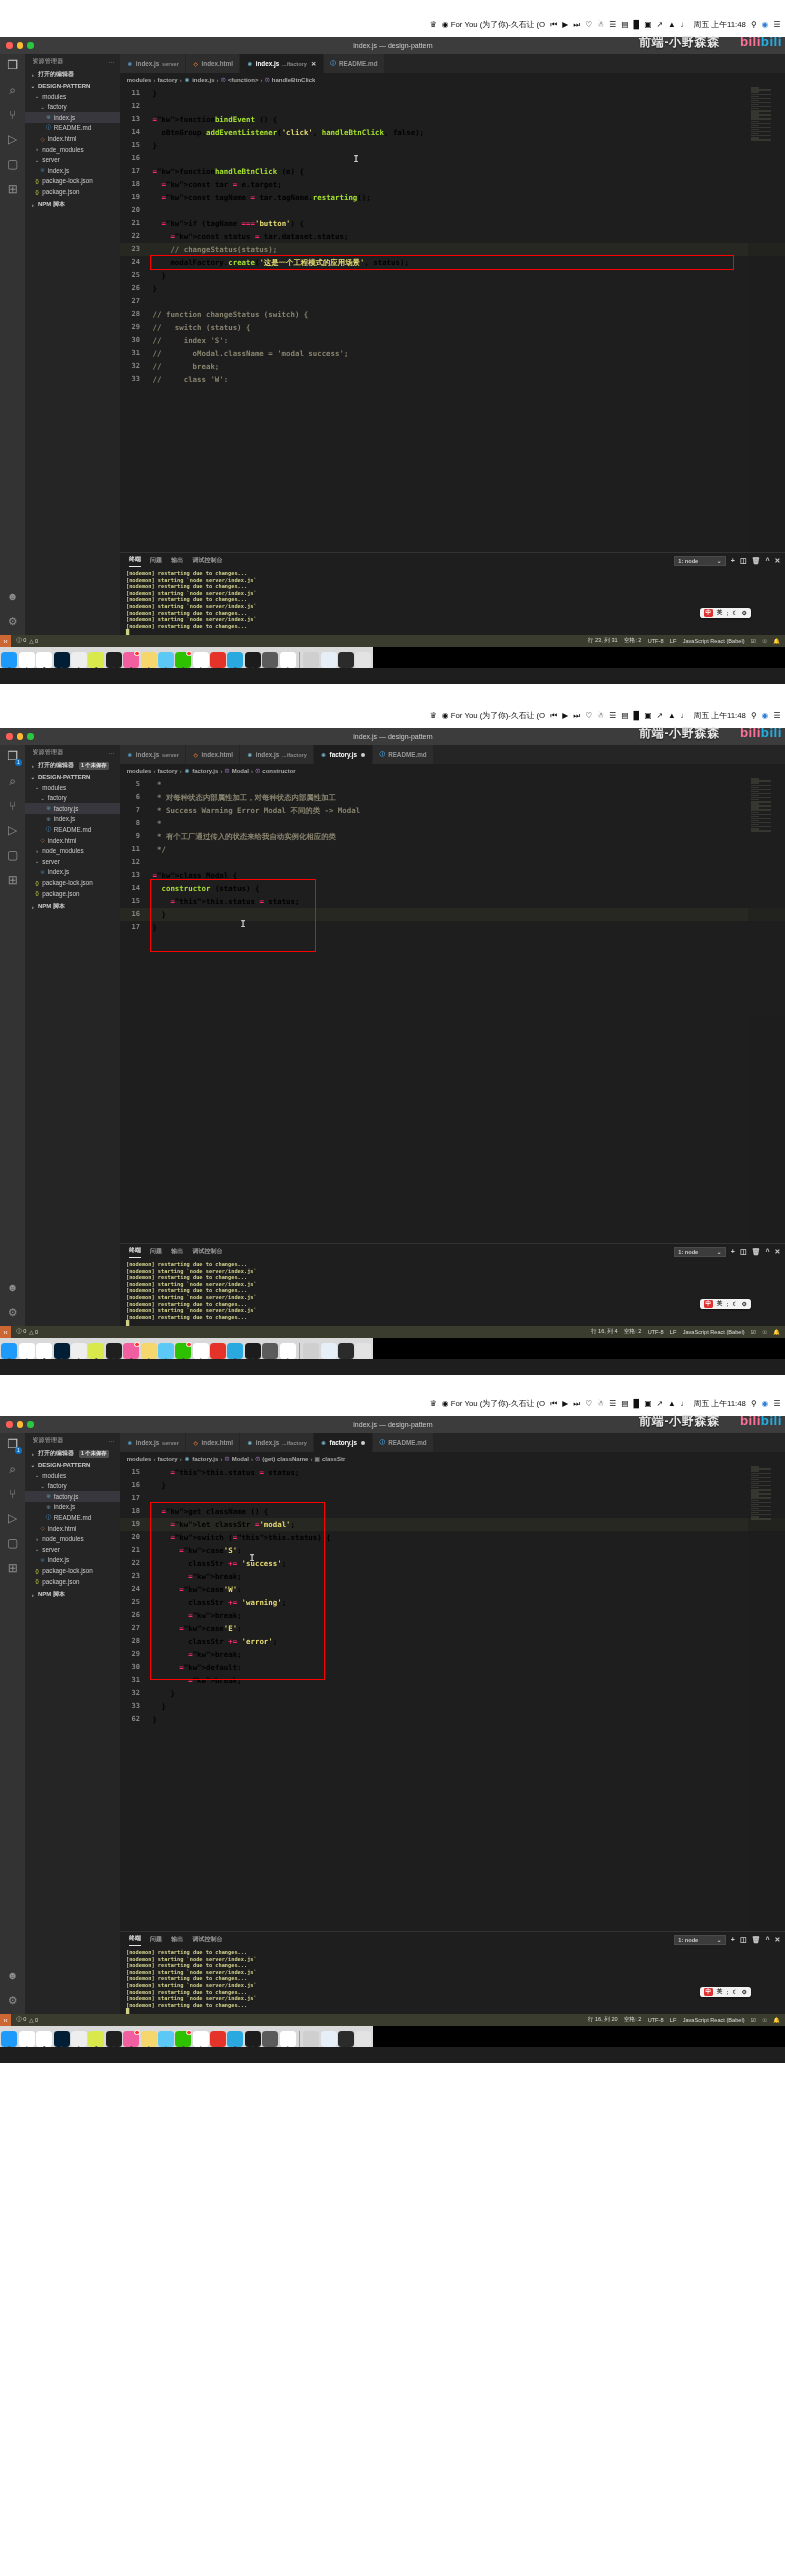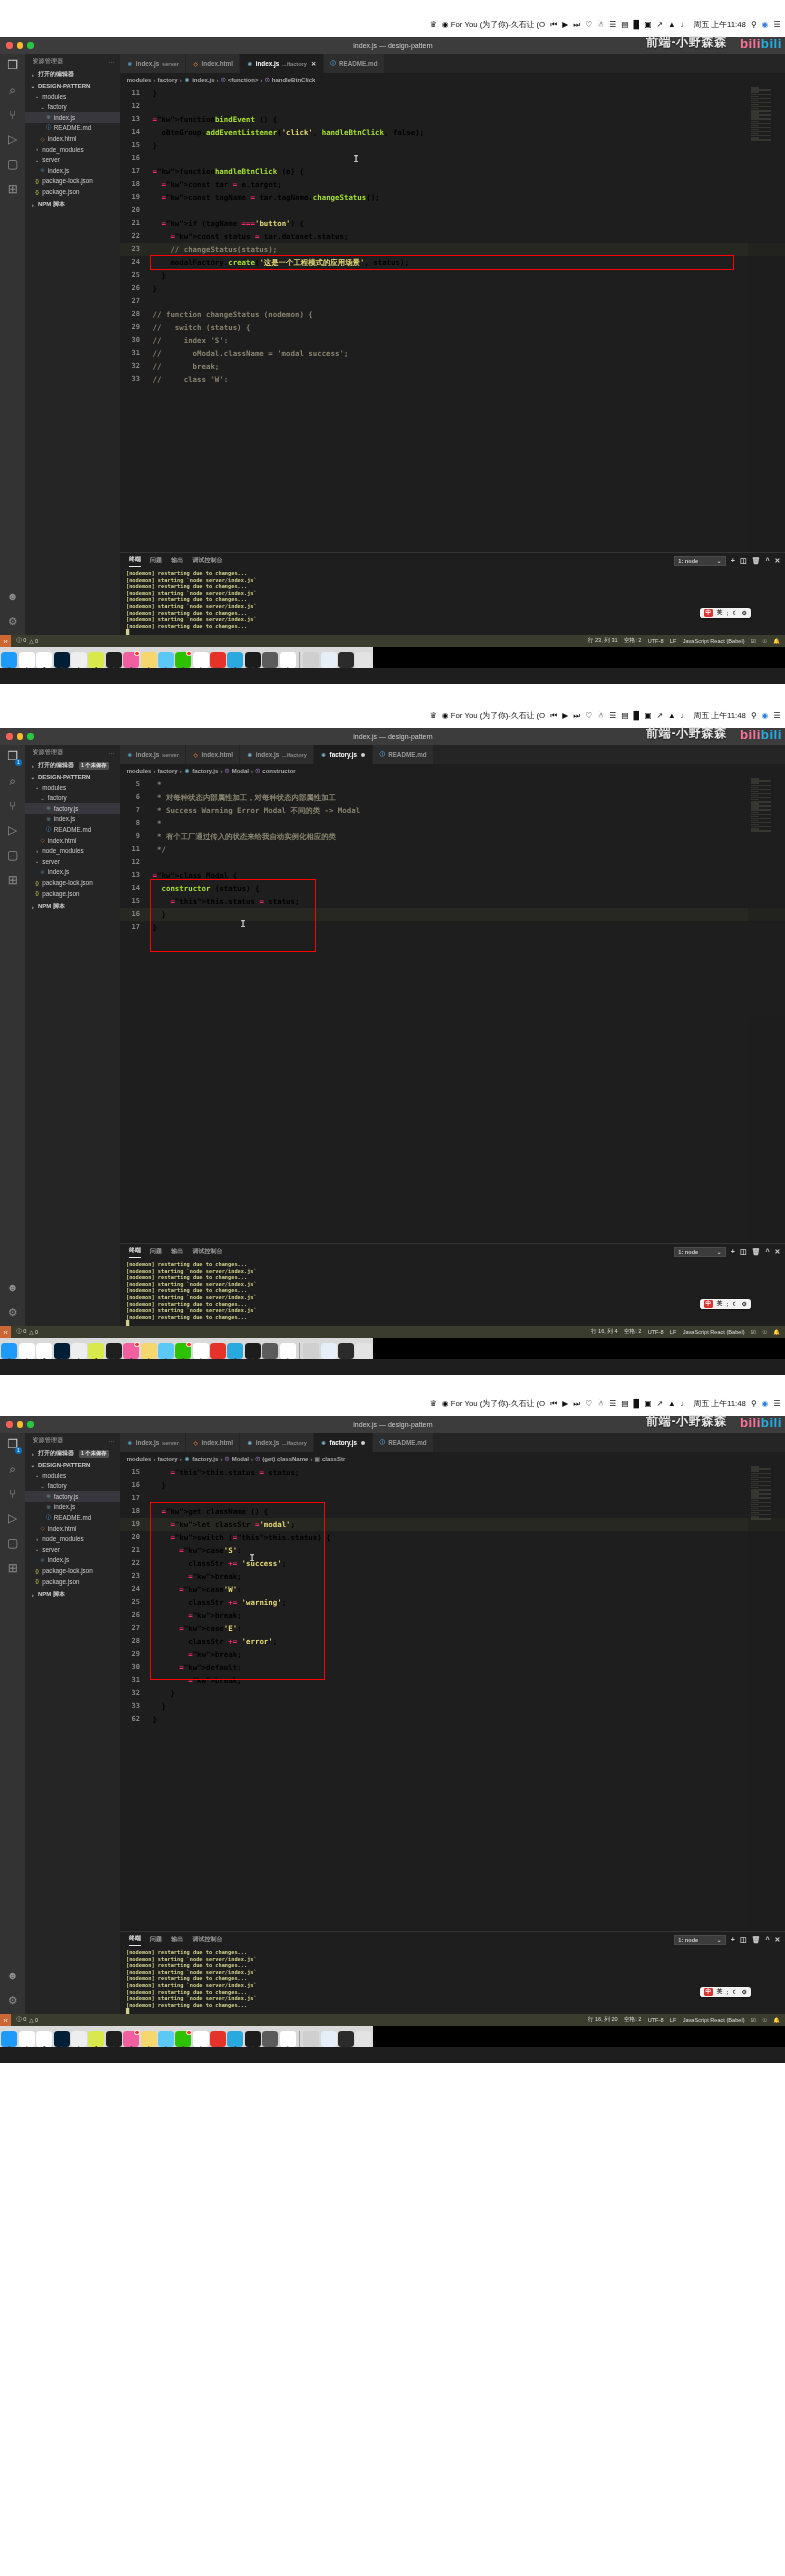--- a/index.html
+++ b/index.html
@@ -120,21 +120,21 @@
   .fn   { color:#a6e22e; }
   .str  { color:#e6db74; }
   .op   { color:#f92672; }
   .cm   { color:#88846f; }
 
   .redbox { position:absolute; border:1.4px solid #ff0000; pointer-events:none; }
   .ibeam { position:absolute; color:#c8c8c8; font-size:8.5px; font-family:"DejaVu Sans Mono", monospace; }
 
   
   .wm {
-    position:absolute; right:4.2px; top:20px; display:flex; align-items:flex-end; gap:13px;
+    position:absolute; right:4.2px; top:20px; display:flex; align-items:flex-start; gap:20px;
     pointer-events:none; z-index:5;
   }
   .wm-txt { font-size:12px; font-weight:bold; color:#e8e8e8; letter-spacing:0.7px;
             text-shadow:0 0.7px 1.4px rgba(0,0,0,.6); }
   .wm-bili { font-size:13.4px; font-weight:bold; letter-spacing:0.4px; }
   .wm-bili .b1{color:#fb7299}.wm-bili .b2{color:#23ade5}
 
   
   .minimap { position:absolute; right:0; top:0; width:38px; height:100%; background:#1e1e1e; opacity:.55; }
   .mm-line { height:1.4px; margin:0.7px 2.8px; background:#4a4a42; }
@@ -329,30 +329,30 @@
           </div>
         <div class="code" id="code1">
             <div class="line"><span class="ln">11</span><span class="lc">}</span></div>
             <div class="line"><span class="ln">12</span><span class="lc"></span></div>
             <div class="line"><span class="ln">13</span><span class="lc"><span class<span="" class="op">=</span>"kw"&gt;function</span> <span class="fn">bindEvent</span> () {</div>
             <div class="line"><span class="ln">14</span><span class="lc">  oBtnGroup.<span class="fn">addEventListener</span>(<span class="str">'click'</span>, <span class="fn">handleBtnClick</span>, false);</span></div>
             <div class="line"><span class="ln">15</span><span class="lc">}</span></div>
             <div class="line"><span class="ln">16</span><span class="lc"></span></div>
             <div class="line"><span class="ln">17</span><span class="lc"><span class<span="" class="op">=</span>"kw"&gt;function</span> <span class="fn">handleBtnClick</span> (e) {</div>
             <div class="line"><span class="ln">18</span><span class="lc">  <span class<span="" class="op">=</span>"kw"&gt;const</span> tar <span class="op">=</span> e.target;</div>
-            <div class="line"><span class="ln">19</span><span class="lc">  <span class<span="" class="op">=</span>"kw"&gt;const</span> tagName <span class="op">=</span> tar.tagName.<span class="fn">changeStatus</span>();</div>
+            <div class="line"><span class="ln">19</span><span class="lc">  <span class<span="" class="op">=</span>"kw"&gt;const</span> tagName <span class="op">=</span> tar.tagName.<span class="fn">restarting</span>();</div>
             <div class="line"><span class="ln">20</span><span class="lc"></span></div>
             <div class="line"><span class="ln">21</span><span class="lc">  <span class<span="" class="op">=</span>"kw"&gt;if</span> (tagName <span class="op">===</span> <span class="str">'button'</span>) {</div>
             <div class="line"><span class="ln">22</span><span class="lc">    <span class<span="" class="op">=</span>"kw"&gt;const</span> status <span class="op">=</span> tar.dataset.status;</div>
             <div class="line hl"><span class="ln">23</span><span class="lc"><span class="cm">    // changeStatus(status);</span></span></div>
             <div class="line"><span class="ln">24</span><span class="lc">    modalFactory.<span class="fn">create</span>(<span class="str">'这是一个工程模式的应用场景'</span>, status);</span></div>
             <div class="line"><span class="ln">25</span><span class="lc">  }</span></div>
             <div class="line"><span class="ln">26</span><span class="lc">}</span></div>
             <div class="line"><span class="ln">27</span><span class="lc"></span></div>
-            <div class="line"><span class="ln">28</span><span class="lc"><span class="cm">// function changeStatus (nodemon) {</span></span></div>
+            <div class="line"><span class="ln">28</span><span class="lc"><span class="cm">// function changeStatus (switch) {</span></span></div>
             <div class="line"><span class="ln">29</span><span class="lc"><span class="cm">//   switch (status) {</span></span></div>
             <div class="line"><span class="ln">30</span><span class="lc"><span class="cm">//     index 'S':</span></span></div>
             <div class="line"><span class="ln">31</span><span class="lc"><span class="cm">//       oModal.className = 'modal success';</span></span></div>
             <div class="line"><span class="ln">32</span><span class="lc"><span class="cm">//       break;</span></span></div>
             <div class="line"><span class="ln">33</span><span class="lc"><span class="cm">//     class 'W':</span></span></div>
           <div class="minimap">
               <div class="mm-line" style="width:8.5px"></div>
               <div class="mm-line" style="width:20.5px"></div>
               <div class="mm-line" style="width:8.5px"></div>
               <div class="mm-line" style="width:20.5px"></div>

